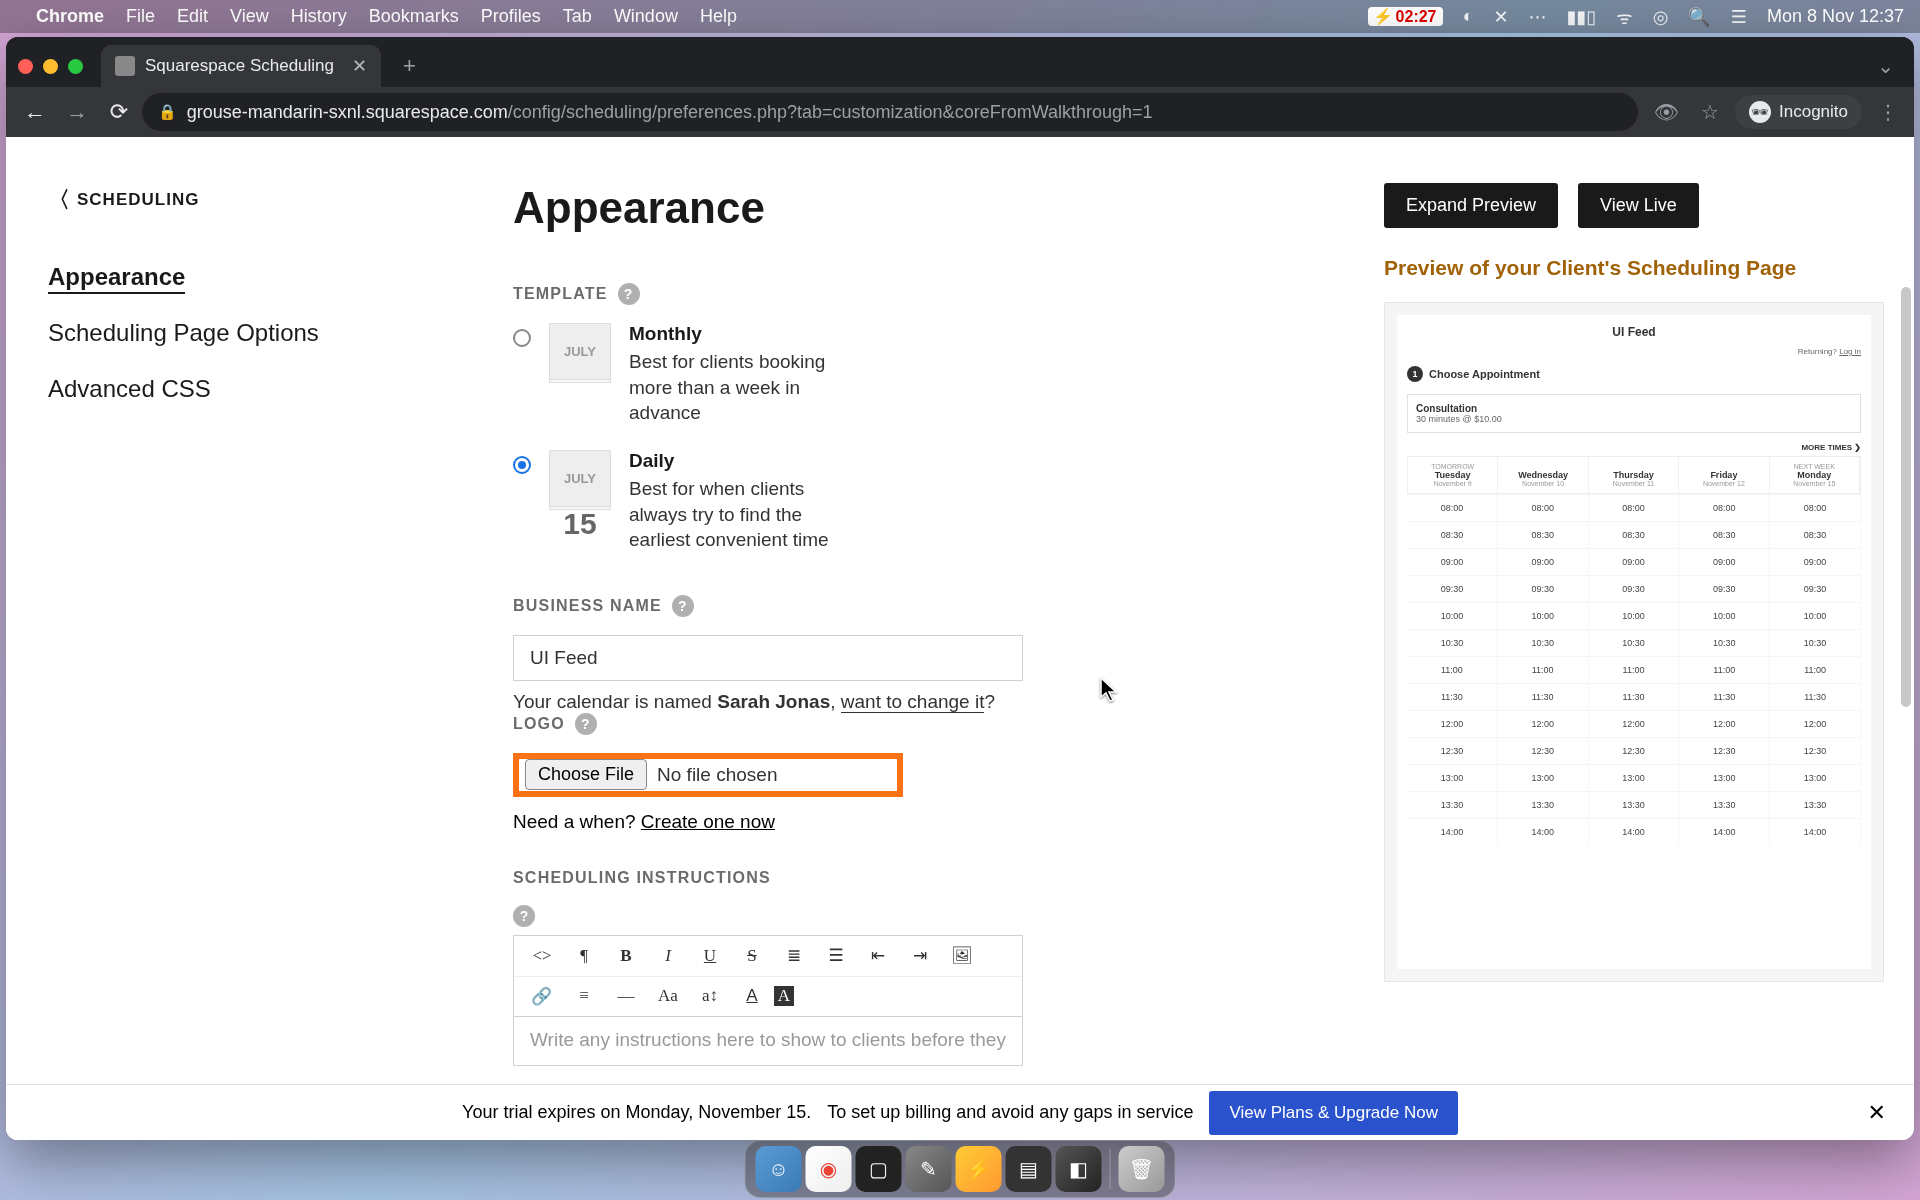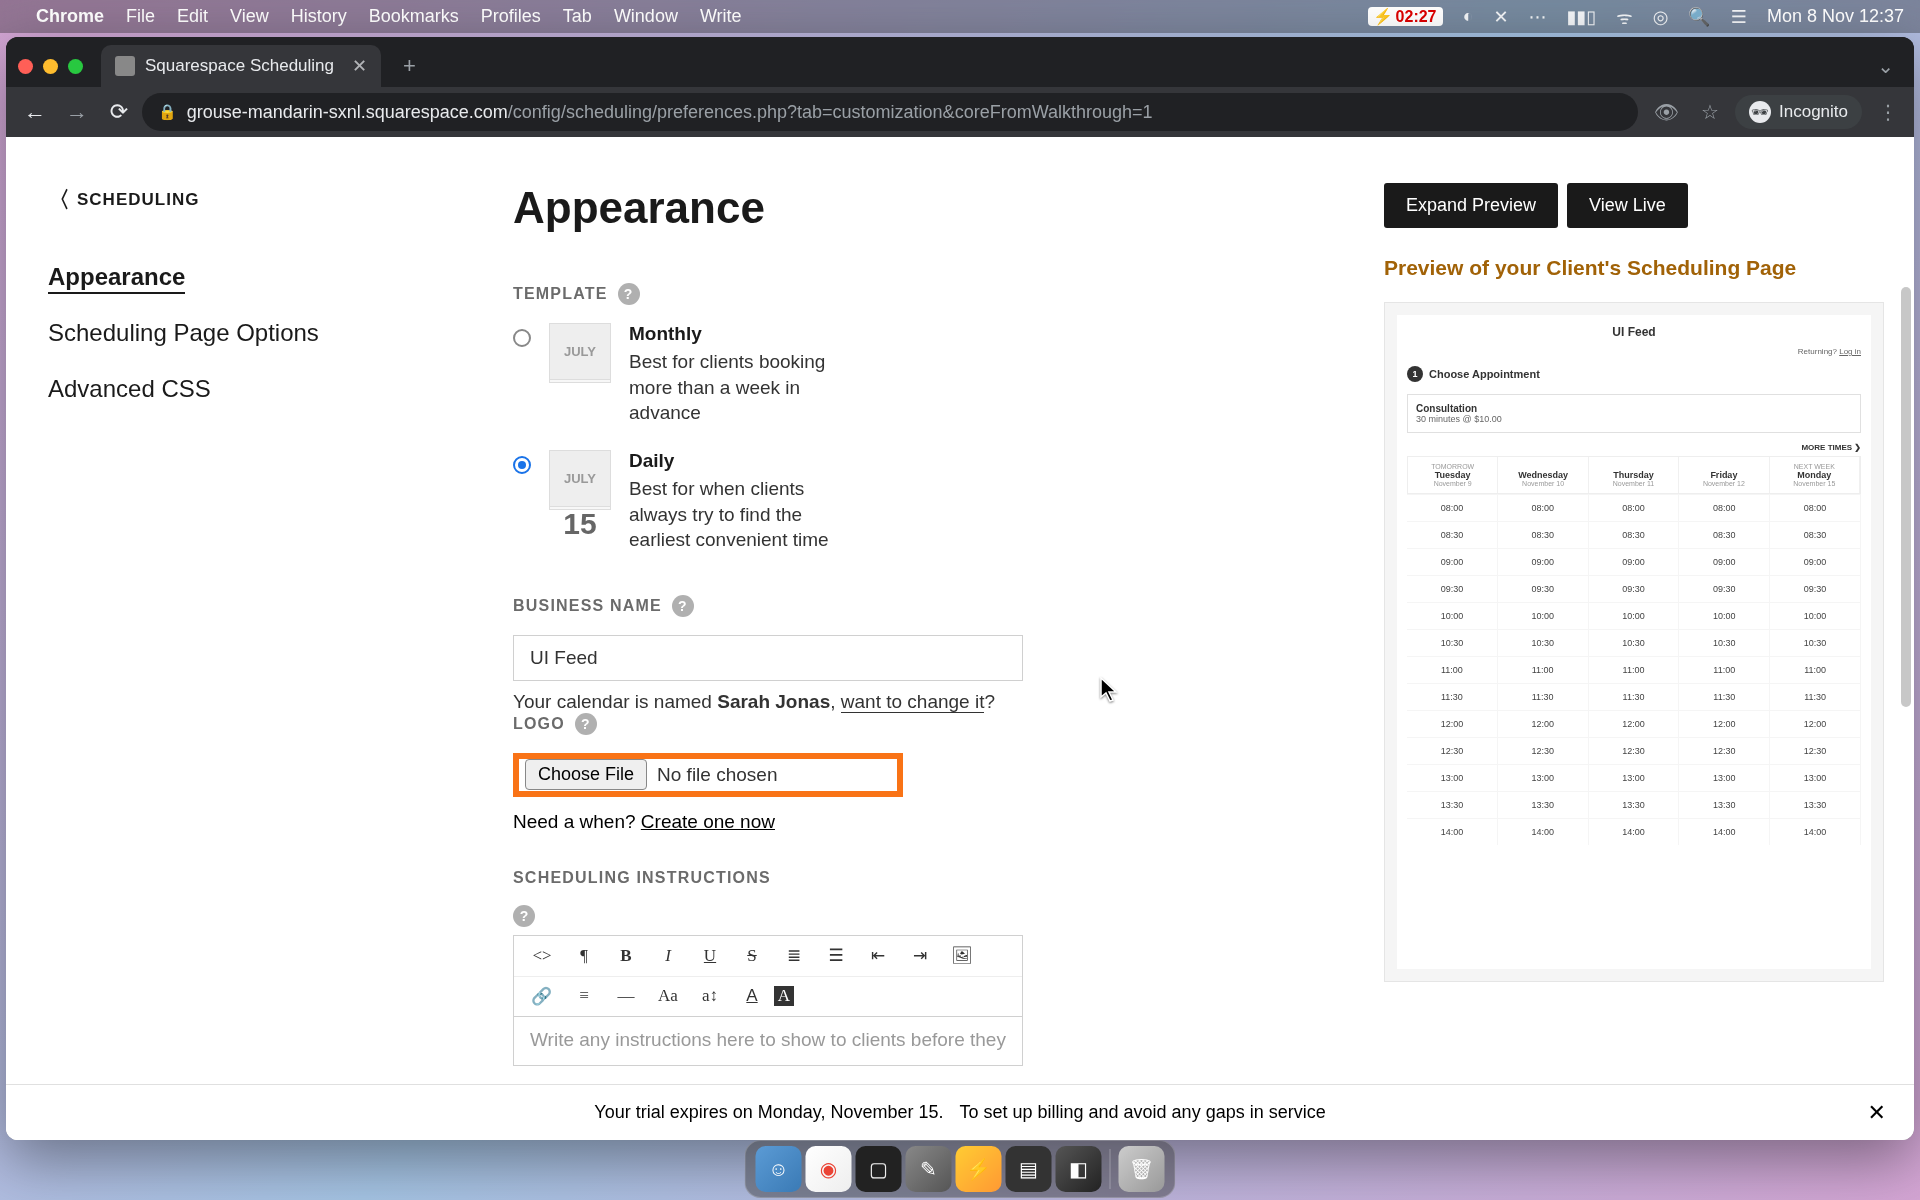--- a/index.html
+++ b/index.html
@@ -95,21 +95,21 @@
 .tb-row + .tb-row { border-top: 1px solid #eee; }
 .tb-btn { width: 40px; height: 32px; display: flex; align-items: center; justify-content: center; font-size: 17px; color: #333; font-family: Georgia, serif; }
 .tb-btn.bold { font-weight: 700; }
 .tb-btn.italic { font-style: italic; }
 .tb-btn.under { text-decoration: underline; }
 .tb-btn.strike { text-decoration: line-through; }
 .editor-body { width: 510px; height: 50px; border: 1px solid #d0d0d0; padding: 12px 16px; font-size: 19px; color: #999; overflow:hidden; }
 
 
 .preview-panel { width: 530px; padding: 46px 30px 0 0; }
-.preview-btns { display: flex; gap: 9px; margin-bottom: 28px; }
+.preview-btns { display: flex; gap: 20px; margin-bottom: 28px; }
 .pbtn { background: #1a1a1a; color: #fff; border: none; padding: 12px 22px; font-size: 18px; font-weight: 500; border-radius: 3px; }
 .preview-label { font-size: 21px; font-weight: 700; color: #a16207; margin-bottom: 22px; }
 .preview-frame { background: #f5f5f5; border: 1px solid #e5e5e5; padding: 12px; height: 680px; overflow: hidden; font-size: 10px; color: #333; }
 .pf-inner { background: #fff; padding: 10px; height: 100%; }
 .pf-title { text-align: center; font-weight: 700; font-size: 12px; margin-bottom: 8px; }
 .pf-login { text-align: right; font-size: 8px; color: #666; margin-bottom: 10px; }
 .pf-login .u { text-decoration: underline; }
 .pf-step { display:flex; align-items:center; gap:6px; font-size: 11px; font-weight: 600; margin-bottom: 12px; }
 .pf-step .num { width:16px; height:16px; background:#333; color:#fff; border-radius:50%; display:flex; align-items:center; justify-content:center; font-size:9px; }
 .pf-card { border: 1px solid #e0e0e0; padding: 8px; margin-bottom: 10px; }
@@ -155,21 +155,21 @@
   <span class="apple"></span>
   <span class="app-name">Chrome</span>
   <span class="menu-item">File</span>
   <span class="menu-item">Edit</span>
   <span class="menu-item">View</span>
   <span class="menu-item">History</span>
   <span class="menu-item">Bookmarks</span>
   <span class="menu-item">Profiles</span>
   <span class="menu-item">Tab</span>
   <span class="menu-item">Window</span>
-  <span class="menu-item">Write</span>
+  <span class="menu-item">Help</span>
   <div class="right">
     <span class="timer">
         <span>⚡</span>
         <span>02:27</span>
       </span>
     <span class="status-icon">◐</span>
     <span class="status-icon">✕</span>
     <span class="status-icon">⋯</span>
     <span class="status-icon">▮▮▯</span>
     <span class="status-icon">ᯤ</span>
@@ -459,20 +459,21 @@
             </div>
         </div>
       </div>
     </div>
 
     <div class="page-scroll-hint"></div>
 
     <div class="trial-banner">
       <span>Your trial expires on Monday, November 15.</span>
       <span>To set up billing and avoid any gaps in service</span>
+      <button class="upgrade">View Plans &amp; Upgrade Now</button>
       <span class="close-x">✕</span>
     </div>
 
   </div>
 </div>
 
 <div class="dock">
   <div class="dock-item">☺</div>
   <div class="dock-item d2">◉</div>
   <div class="dock-item d3">▢</div>

